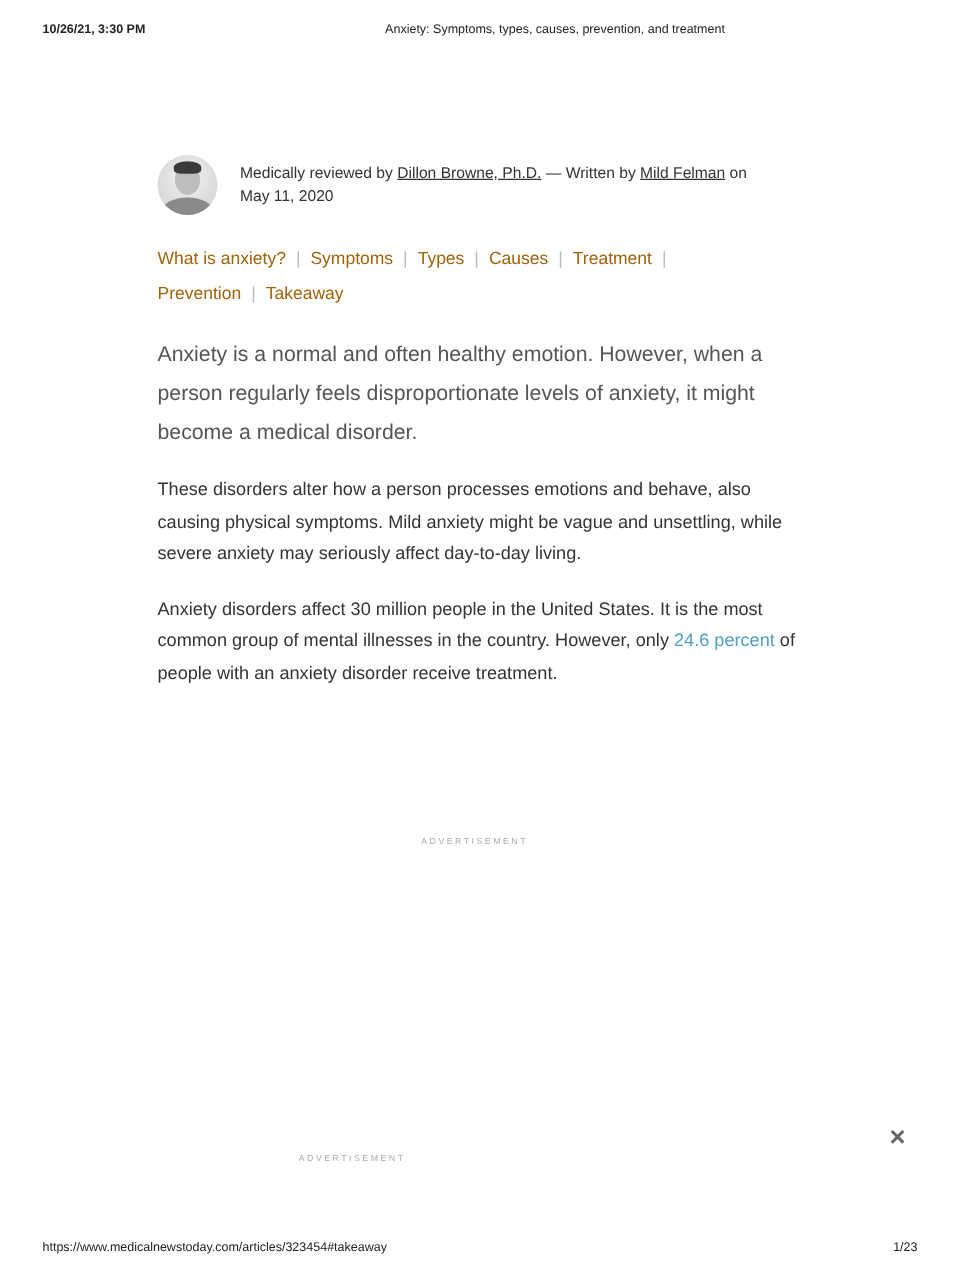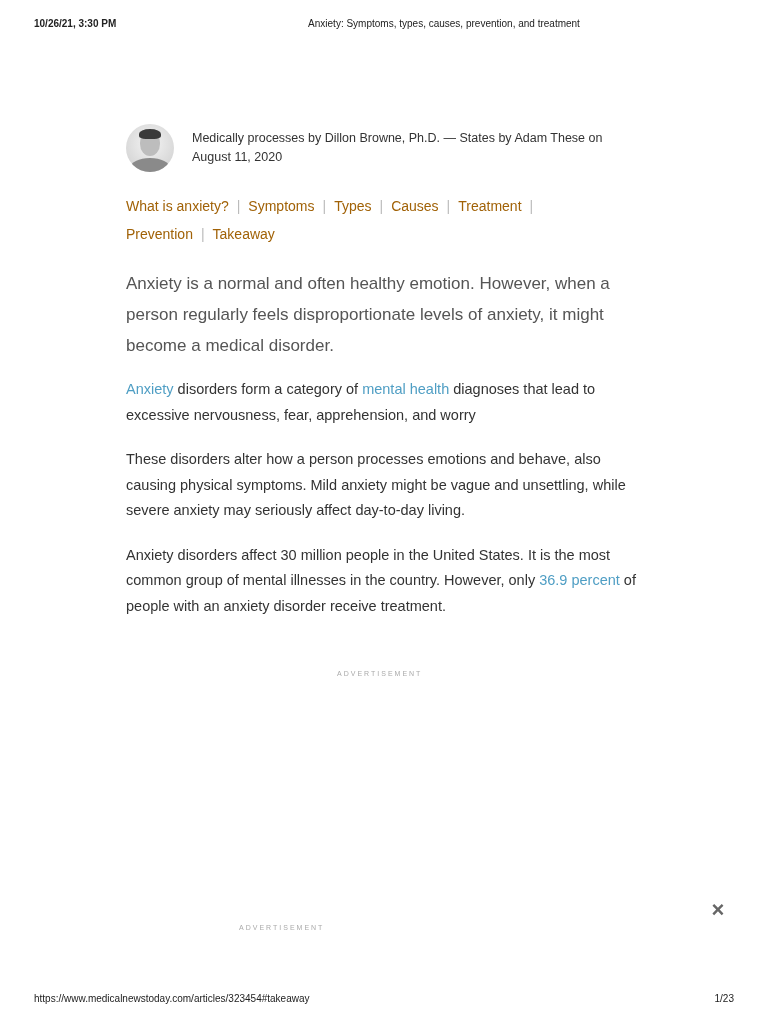--- a/index.html
+++ b/index.html
@@ -39,21 +39,21 @@
     background: #3a3a3a;
   }
   .avatar .shoulders {
     position: absolute; left: 4px; top: 34px; width: 40px; height: 20px; border-radius: 50% 50% 0 0;
     background: #8a8a8a;
   }
   .byline-text {
     position: absolute; left: 66px; top: 5px; width: 440px;
     font-size: 12.5px; line-height: 19px; color: #333;
   }
-  .byline-text .link { color: #333; }
+  .byline-text .link { text-decoration: underline; color: #333; }
 
   .toc { margin-top: 16px; font-size: 14px; line-height: 28px; color: #4f9ec4; }
   .toc .item { color: #a16207; cursor: pointer; }
   .toc .sep { color: #bbb; margin: 0 8px; }
 
   .lede {
     margin-top: 20px; font-size: 17px; line-height: 31px; color: #555; font-weight: 400;
   }
   p.body {
     margin: 0; font-size: 14.5px; line-height: 25.5px; color: #333;
@@ -81,40 +81,39 @@
 
 <div class="article">
 
   <div class="byline">
     <div class="avatar">
       <div class="shoulders"></div>
       <div class="head"></div>
       <div class="hair"></div>
     </div>
     <div class="byline-text">
-      <span>Medically processes by</span>
+      <span>Medically reviewed by</span>
       <span class="link">Dillon Browne, Ph.D.</span>
-      <span>— States by</span>
-      <span class="link">Adam These</span>
+      <span>— Written by</span>
+      <span class="link">Mild Felman</span>
       <span>on</span><br>
-      <span>August 11, 2020</span>
+      <span>May 11, 2020</span>
     </div>
   </div>
 
   <div class="toc">
     <span class="item">What is anxiety?</span><span class="sep">|</span><span class="item">Symptoms</span><span class="sep">|</span><span class="item">Types</span><span class="sep">|</span><span class="item">Causes</span><span class="sep">|</span><span class="item">Treatment</span><span class="sep">|</span><br><span class="item">Prevention</span><span class="sep">|</span><span class="item">Takeaway</span>
   </div>
 
   <div class="lede">Anxiety is a normal and often healthy emotion. However, when a person regularly feels disproportionate levels of anxiety, it might become a medical disorder.</div>
 
-  <p class="body p1"><span class="a">Anxiety</span><span> disorders form a category of </span><span class="a">mental health</span><span> diagnoses that lead to excessive nervousness, fear, apprehension, and worry</span></p>
 
   <p class="body p2">These disorders alter how a person processes emotions and behave, also causing physical symptoms. Mild anxiety might be vague and unsettling, while severe anxiety may seriously affect day-to-day living.</p>
 
-  <p class="body p3"><span>Anxiety disorders affect 30 million people in the United States. It is the most common group of mental illnesses in the country. However, only </span><span class="a">36.9 percent</span><span> of people with an anxiety disorder receive treatment.</span></p>
+  <p class="body p3"><span>Anxiety disorders affect 30 million people in the United States. It is the most common group of mental illnesses in the country. However, only </span><span class="a">24.6 percent</span><span> of people with an anxiety disorder receive treatment.</span></p>
 </div>
 
 <div class="ad-label" style="left:337px; top:670px;">ADVERTISEMENT</div>
 <div class="ad-label" style="left:239px; top:924px;">ADVERTISEMENT</div>
 <div class="close-x">×</div>
 
 <div class="print-footer">
   <span class="url">https://www.medicalnewstoday.com/articles/323454#takeaway</span>
   <span class="page">1/23</span>
 </div>

